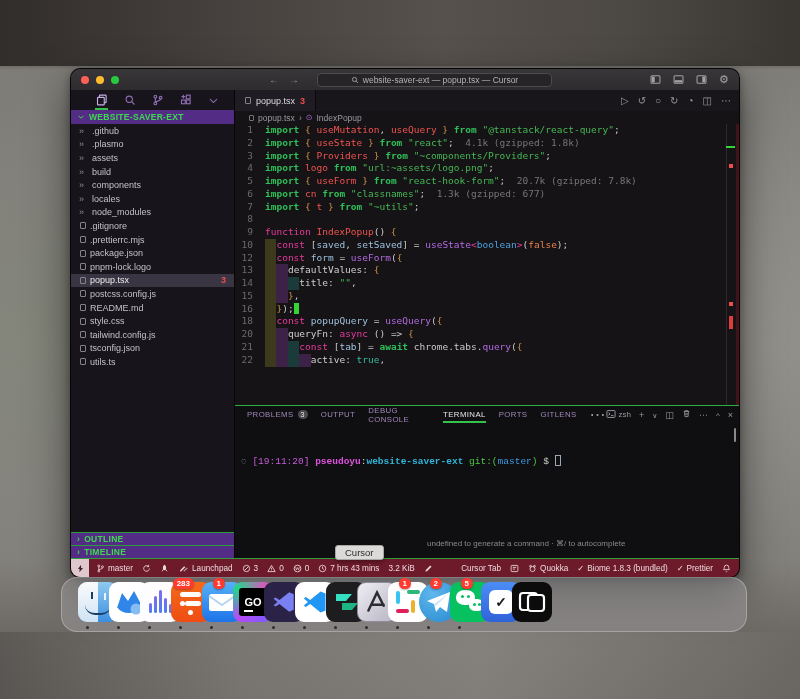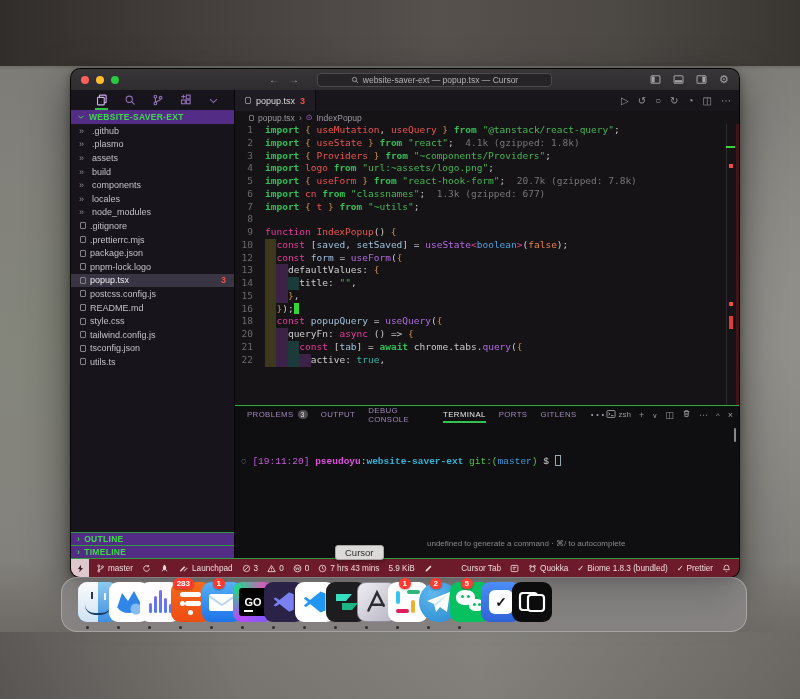--- a/index.html
+++ b/index.html
@@ -523,21 +523,21 @@
         <div class="sitem">
           <span style="display: inline-flex; align-items: center;">
             <svg viewBox="0 0 16 16" style="width:9px;height:9px" fill="none" stroke="currentColor" stroke-width="1.5">
               <circle cx="8" cy="8" r="5.8"></circle>
               <path d="M8 4.5V8l2.5 1.5"></path>
             </svg>
           </span>
           <span>7 hrs 43 mins</span>
         </div>
         <div class="sitem">
-          <span>5.9 KiB</span>
+          <span>3.2 KiB</span>
         </div>
         <div class="sitem">
           <span style="display: inline-flex; align-items: center;">
             <svg viewBox="0 0 16 16" style="width:9px;height:9px" fill="none" stroke="currentColor" stroke-width="1.5">
               <path d="M2.5 13.5l.7-2.8 8-8 2.1 2.1-8 8z" fill="currentColor" stroke="none"></path>
             </svg>
           </span>
         </div>
       </div>
     <div class="sbs" id="sbr">

